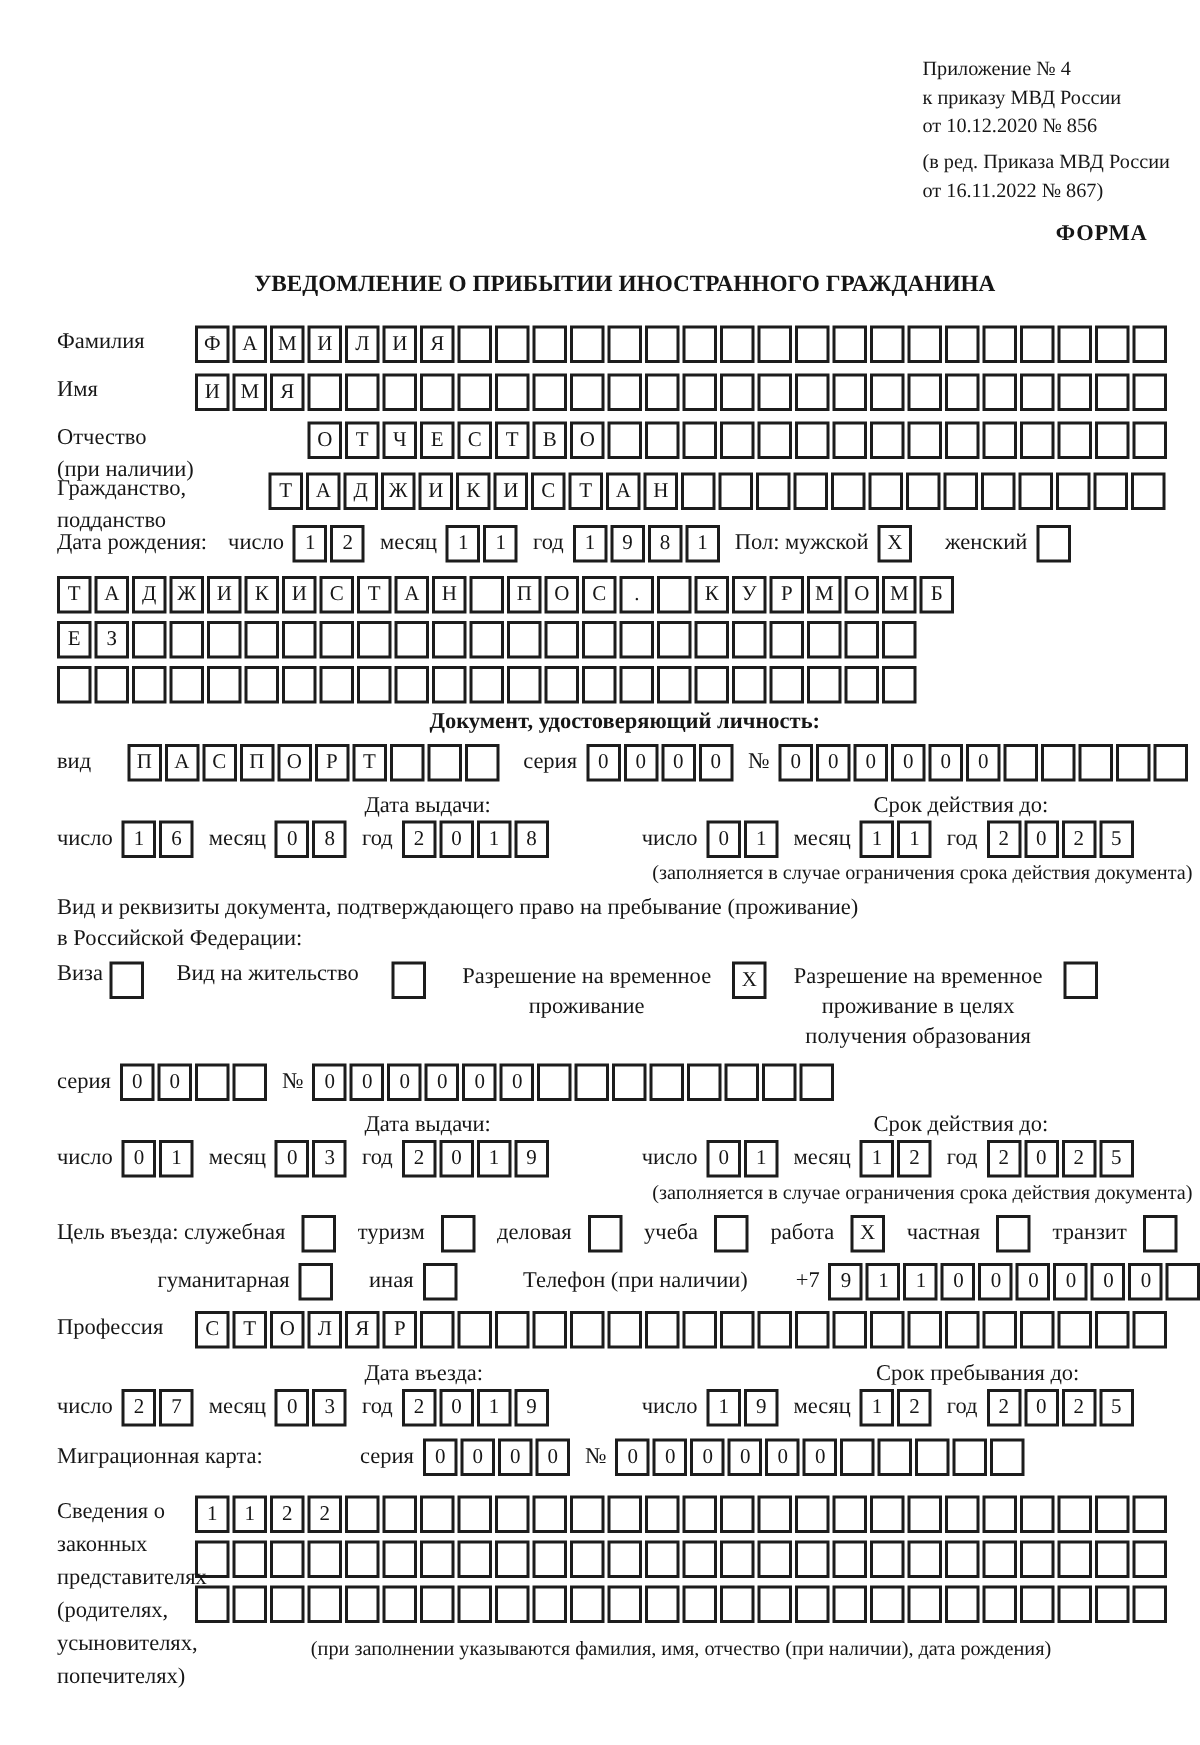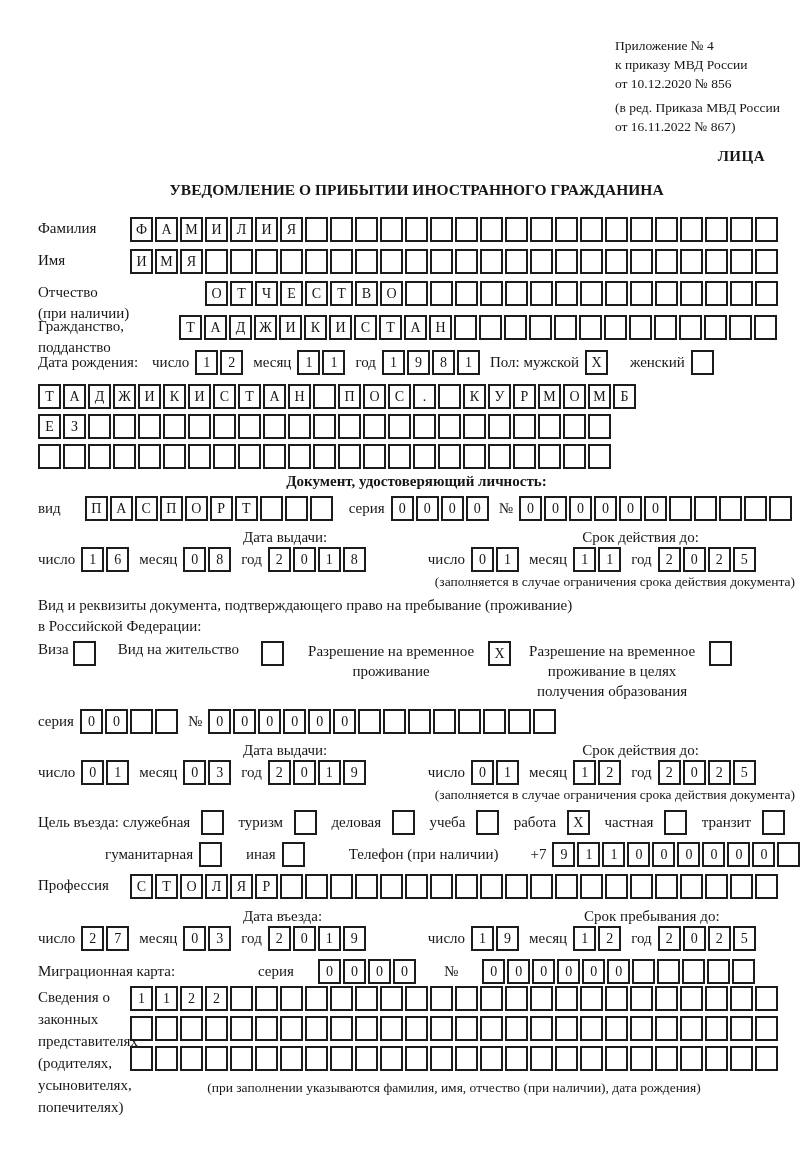--- a/index.html
+++ b/index.html
@@ -41,21 +41,21 @@
   <div class="appendix">
     <div>Приложение № 4</div>
     <div>к приказу МВД России</div>
     <div>от 10.12.2020 № 856</div>
     <div class="amend">
       <div>(в ред. Приказа МВД России</div>
       <div>от 16.11.2022 № 867)</div>
     </div>
   </div>
 
-  <div class="forma">ЛИЦА</div>
+  <div class="forma">ФОРМА</div>
 
   <div class="title">
     <div>УВЕДОМЛЕНИЕ О ПРИБЫТИИ ИНОСТРАННОГО ГРАЖДАНИНА</div>
   </div>
 
 
   <div class="form">
 
     <div class="frow">
       <div class="flabel" style="width:92px">Фамилия</div>
@@ -601,21 +601,21 @@
         </div>
       <span class="w">год</span>
       <div class="cells">
           <span class="cell">2</span>
           <span class="cell">0</span>
           <span class="cell">2</span>
           <span class="cell">5</span>
         </div>
     </div>
 
-    <div class="frow dg" style="margin-bottom:2px;gap:18px;">
+    <div class="frow dg" style="margin-bottom:13px;">
       <span class="w" style="width:160px">Миграционная карта:</span>
       <span class="w" style="margin-left:36px">серия</span>
       <div class="cells">
           <span class="cell">0</span>
           <span class="cell">0</span>
           <span class="cell">0</span>
           <span class="cell">0</span>
         </div>
       <span class="w">№</span>
       <div class="cells">

